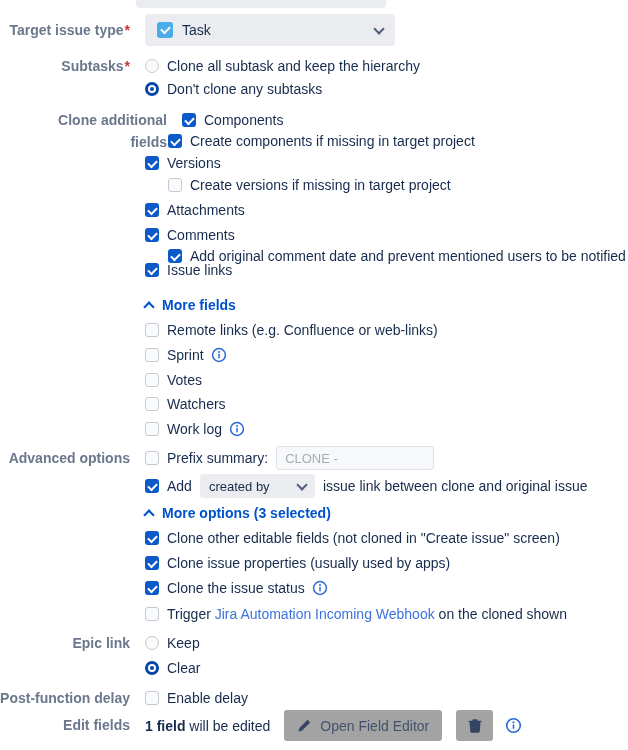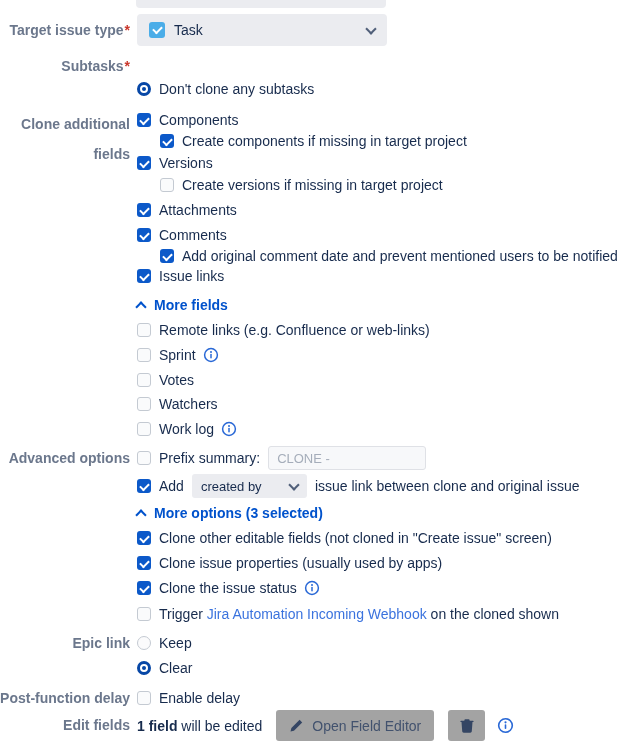--- a/index.html
+++ b/index.html
@@ -4,22 +4,22 @@
 <style>
   html,body{margin:0;padding:0;}
   body{
     width:628px;height:750px;position:relative;overflow:hidden;
     background:#ffffff;color:#172B4D;
     font-family:"Liberation Sans", sans-serif;font-size:14px;
   }
   .row{position:absolute;left:0;width:628px;display:flex;align-items:center;}
   .lbl{width:130px;flex:none;text-align:right;color:#6B778C;font-weight:bold;font-size:14px;line-height:17px;}
   .lbl .req{color:#C9372C;margin-left:1px;}
-  .lbl.two-line{align-self:flex-start;margin-top:-1px;line-height:30px;}
-  .ct{margin-left:7px;display:flex;align-items:center;gap:8px;flex:1;min-width:0;}
+  .lbl.two-line{align-self:flex-start;margin-top:-1px;line-height:22px;margin-left:37px;}
+  .ct{margin-left:15px;display:flex;align-items:center;gap:8px;flex:1;min-width:0;}
   .ct.indent{padding-left:23px;}
   .txt{white-space:nowrap;}
   .line{white-space:nowrap;}
   .line b{font-weight:bold;}
 
   
   .partial-input{position:absolute;top:0;left:136px;width:250px;height:8px;background:#EBECF0;border-radius:0 0 4px 4px;}
 
   
   .select{background:#EBECF0;border-radius:4px;display:flex;align-items:center;box-sizing:border-box;}
@@ -70,20 +70,24 @@
     <div class="select big">
       <span class="task-icon"></span>
       <span class="txt">Task</span>
       <span class="chev-down"></span>
     </div>
   </div>
 </div>
 
 <div class="row" style="top:56px;height:20px">
   <div class="lbl"><span>Subtasks</span><span class="req">*</span></div>
+  <div class="ct">
+    <span class="radio unchecked"></span>
+    <span class="txt">Clone all subtask and keep the hierarchy</span>
+  </div>
 </div>
 <div class="row" style="top:79px;height:20px">
   <div class="lbl"></div>
   <div class="ct">
     <span class="radio checked"></span>
     <span class="txt">Don't clone any subtasks</span>
   </div>
 </div>
 
 <div class="row" style="top:110px;height:20px">
@@ -128,21 +132,21 @@
     <span class="txt">Comments</span>
   </div>
 </div>
 <div class="row" style="top:246px;height:20px">
   <div class="lbl"></div>
   <div class="ct indent">
     <span class="cb checked"></span>
     <span class="txt">Add original comment date and prevent mentioned users to be notified</span>
   </div>
 </div>
-<div class="row" style="top:266px;height:20px">
+<div class="row" style="top:260px;height:20px">
   <div class="lbl"></div>
   <div class="ct">
     <span class="cb checked"></span>
     <span class="txt">Issue links</span>
   </div>
 </div>
 <div class="row" style="top:295px;height:20px">
   <div class="lbl"></div>
   <div class="ct">
     <span class="toggle">

